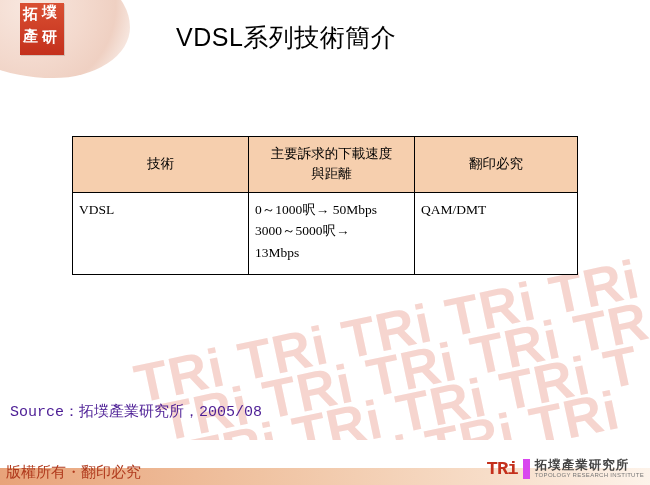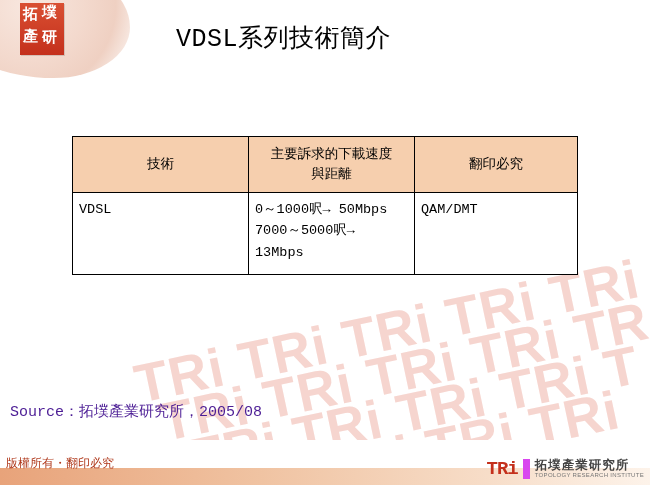--- a/index.html
+++ b/index.html
@@ -78,21 +78,21 @@
   .logo-box .c3 { left: 3px;  top: 26px; }
   .logo-box .c4 { left: 22px; top: 27px; }
 
   
   .slide-title {
     position: absolute;
     left: 176px;
     top: 21px;
     font-size: 25px;
     color: #000000;
-    font-family: Liberation Mono, monospace;
+    font-family: Liberation Sans, sans-serif;
     letter-spacing: 0.5px;
   }
 
   
   .tbl-wrap {
     position: absolute;
     left: 72px;
     top: 136px;
     width: 505px;
   }
@@ -114,21 +114,20 @@
     text-align: center;
     font-weight: normal;
     padding: 7px 4px;
     line-height: 1.5;
     vertical-align: middle;
   }
   table.data td {
     background: #ffffff;
     padding: 6px 6px 10px 6px;
     line-height: 1.62;
-    font-family: Liberation Mono, monospace;
   }
   col.c1 { width: 176px; }
   col.c2 { width: 166px; }
   col.c3 { width: 163px; }
   .cell-line { display: block; }
 
   
   .source {
     position: absolute;
     left: 10px;
@@ -150,22 +149,22 @@
     position: absolute;
     left: 0;
     bottom: 0;
     width: 650px;
     height: 17px;
     background: linear-gradient(90deg,#e8a37a 0%, #f0c3a2 40%, #f7ddc8 75%, #fdf3ea 100%);
   }
   .footer .copyright {
     position: absolute;
     left: 6px;
-    bottom: 13px;
-    font-size: 12px;
+    bottom: 3px;
+    font-size: 15px;
     color: #b03a1d;
     font-family: "Liberation Sans", sans-serif;
   }
   .brand {
     position: absolute;
     right: 6px;
     bottom: 2px;
     height: 28px;
     display: flex;
     align-items: center;
@@ -236,21 +235,21 @@
           <span class="cell-line">與距離</span>
         </th>
         <th>翻印必究</th>
       </tr>
     </thead>
     <tbody>
       <tr>
         <td>VDSL</td>
         <td>
           <span class="cell-line">0～1000呎→ 50Mbps</span>
-          <span class="cell-line">7000～5000呎→</span>
+          <span class="cell-line">3000～5000呎→</span>
           <span class="cell-line">13Mbps</span>
         </td>
         <td>QAM/DMT</td>
       </tr>
     </tbody>
   </table>
 </div>
 
 <div class="source">Source：拓墣產業研究所，2005/08</div>
 

